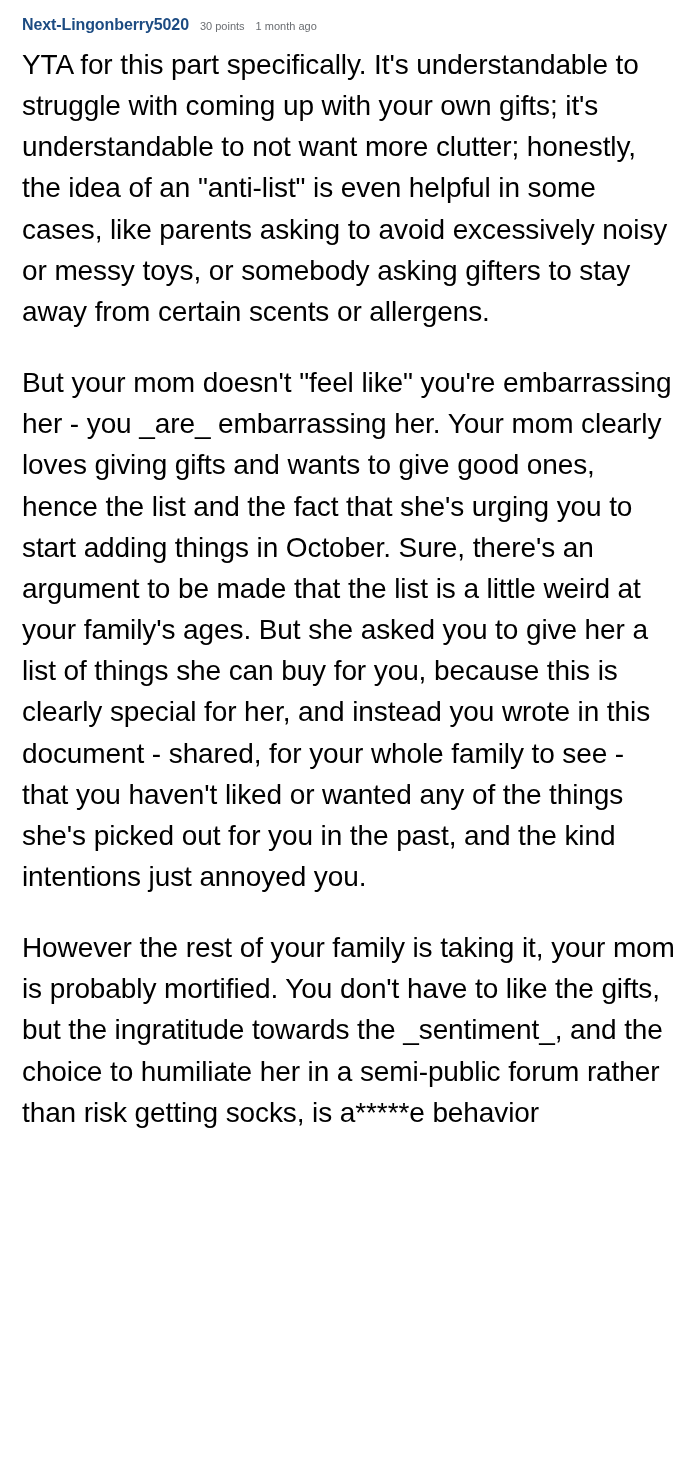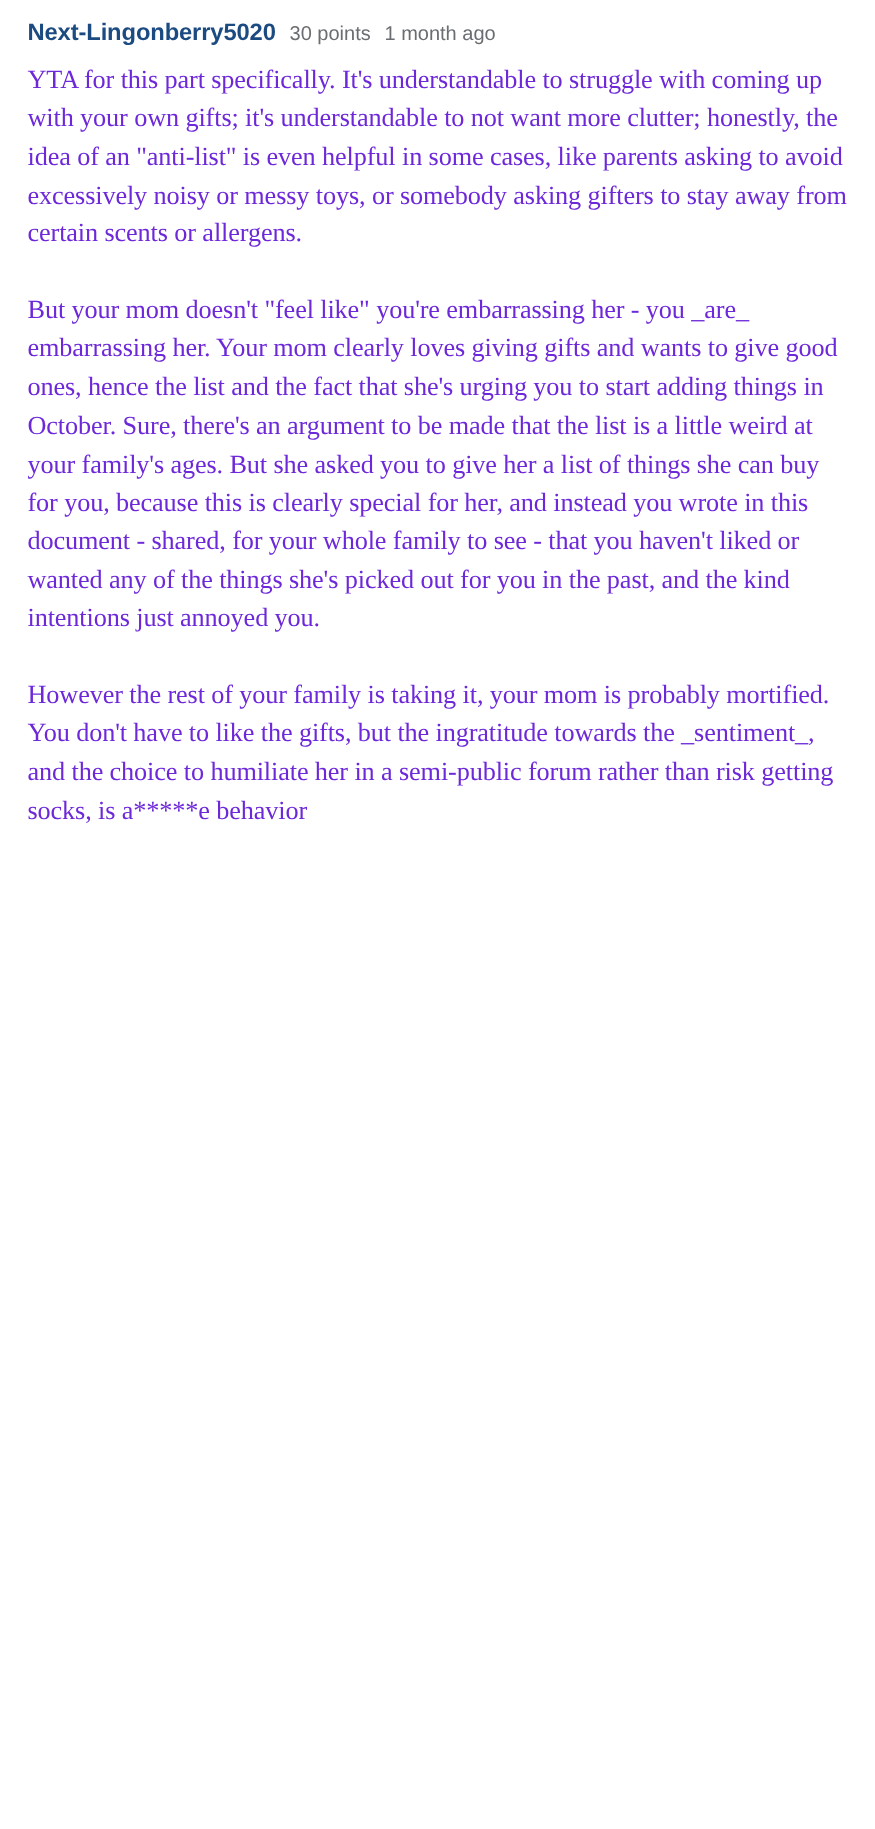--- a/index.html
+++ b/index.html
@@ -26,51 +26,50 @@
     align-items: baseline;
     gap: 11px;
     font-size: 15.5px;
     margin-bottom: 10px;
     white-space: nowrap;
   }
 
   .author {
     color: #1c4b82;
     font-weight: bold;
-    font-size: 19px;
+    font-size: 16px;
     letter-spacing: -0.1px;
   }
 
   .points, .timestamp {
     color: #6a6d71;
-    font-size: 16px;
+    font-size: 11px;
     text-align: right;
   }
 
   blockquote.quote {
     margin: 0 0 16px 0;
     padding: 2px 0 2px 16px;
     border-left: 3px solid #d7d9da;
     color: #1a1a1b;
   }
 
   blockquote.quote p {
     margin: 0;
     font-size: 20.5px;
     line-height: 1.48;
     color: #16181a;
   }
 
   .body-para {
     margin: 0 0 30px 0;
-    font-size: 21px;
+    font-size: 28px;
     line-height: 1.47;
-    color: #6d28d9;
+    color: #000000;
     letter-spacing: -0.1px;
-    font-family: Liberation Serif, serif;
   }
 
   .body-para:last-child {
     margin-bottom: 16px;
   }
 </style>
 </head>
 <body>
 
 <div class="comment">

